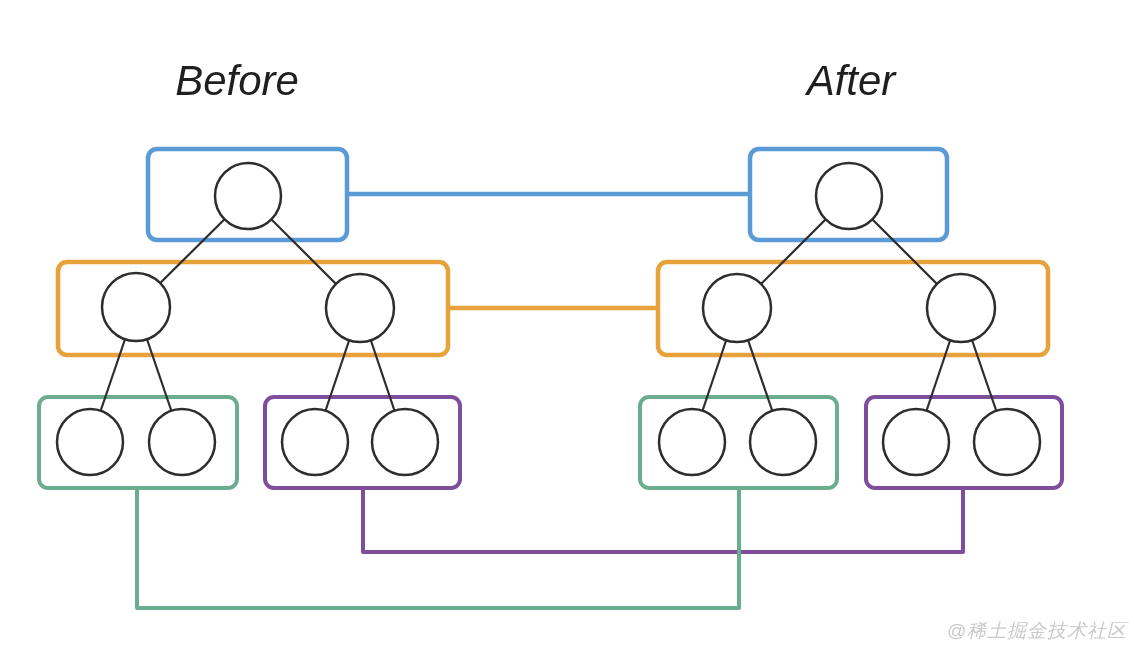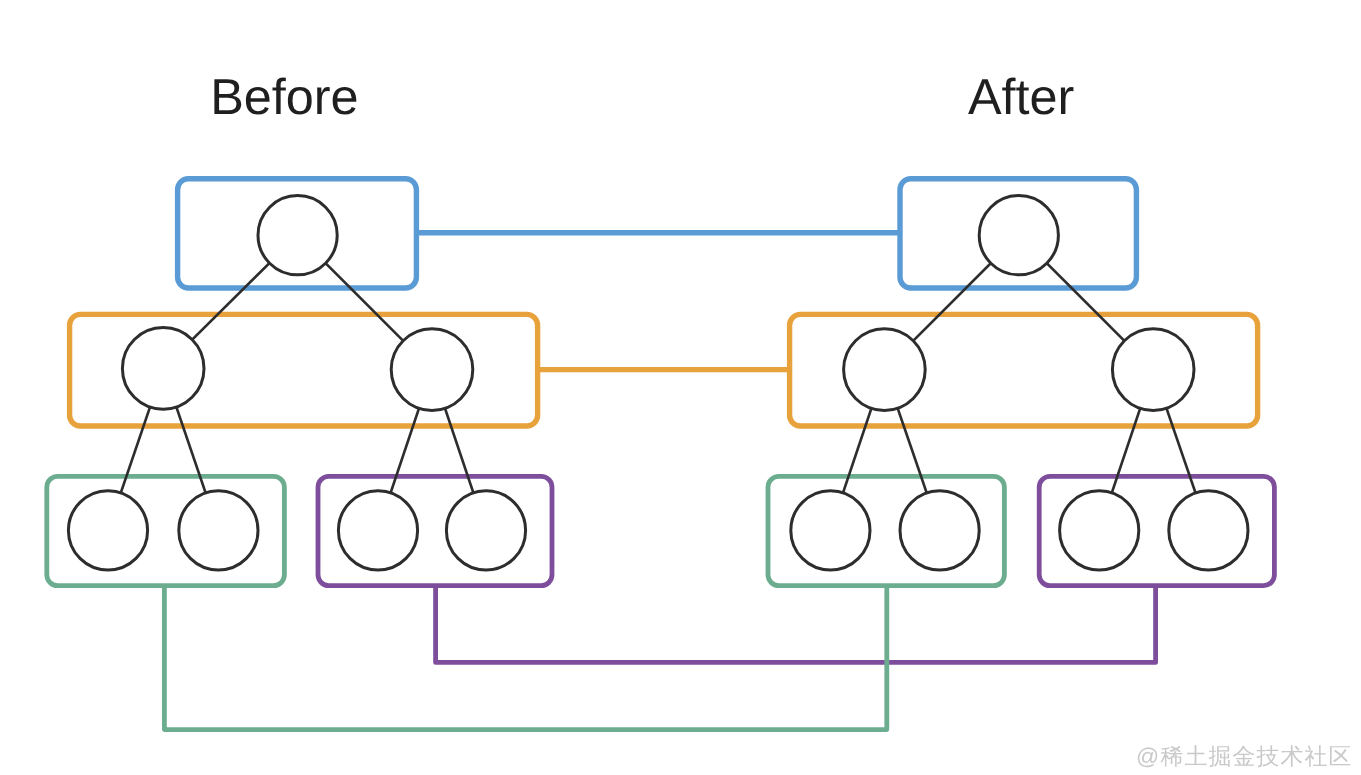--- a/index.html
+++ b/index.html
@@ -7,20 +7,21 @@
     padding: 0;
     background: #ffffff;
   }
   .stage {
     position: relative;
     width: 1134px;
     height: 646px;
     background: #ffffff;
     overflow: hidden;
     font-family: "Liberation Sans", sans-serif;
+    font-style: italic;
   }
   svg text {
     font-family: "Liberation Sans", sans-serif;
   }
   .panel-title {
     font-size: 42px;
     font-weight: 400;
   }
   .watermark-text {
     font-size: 19px;

